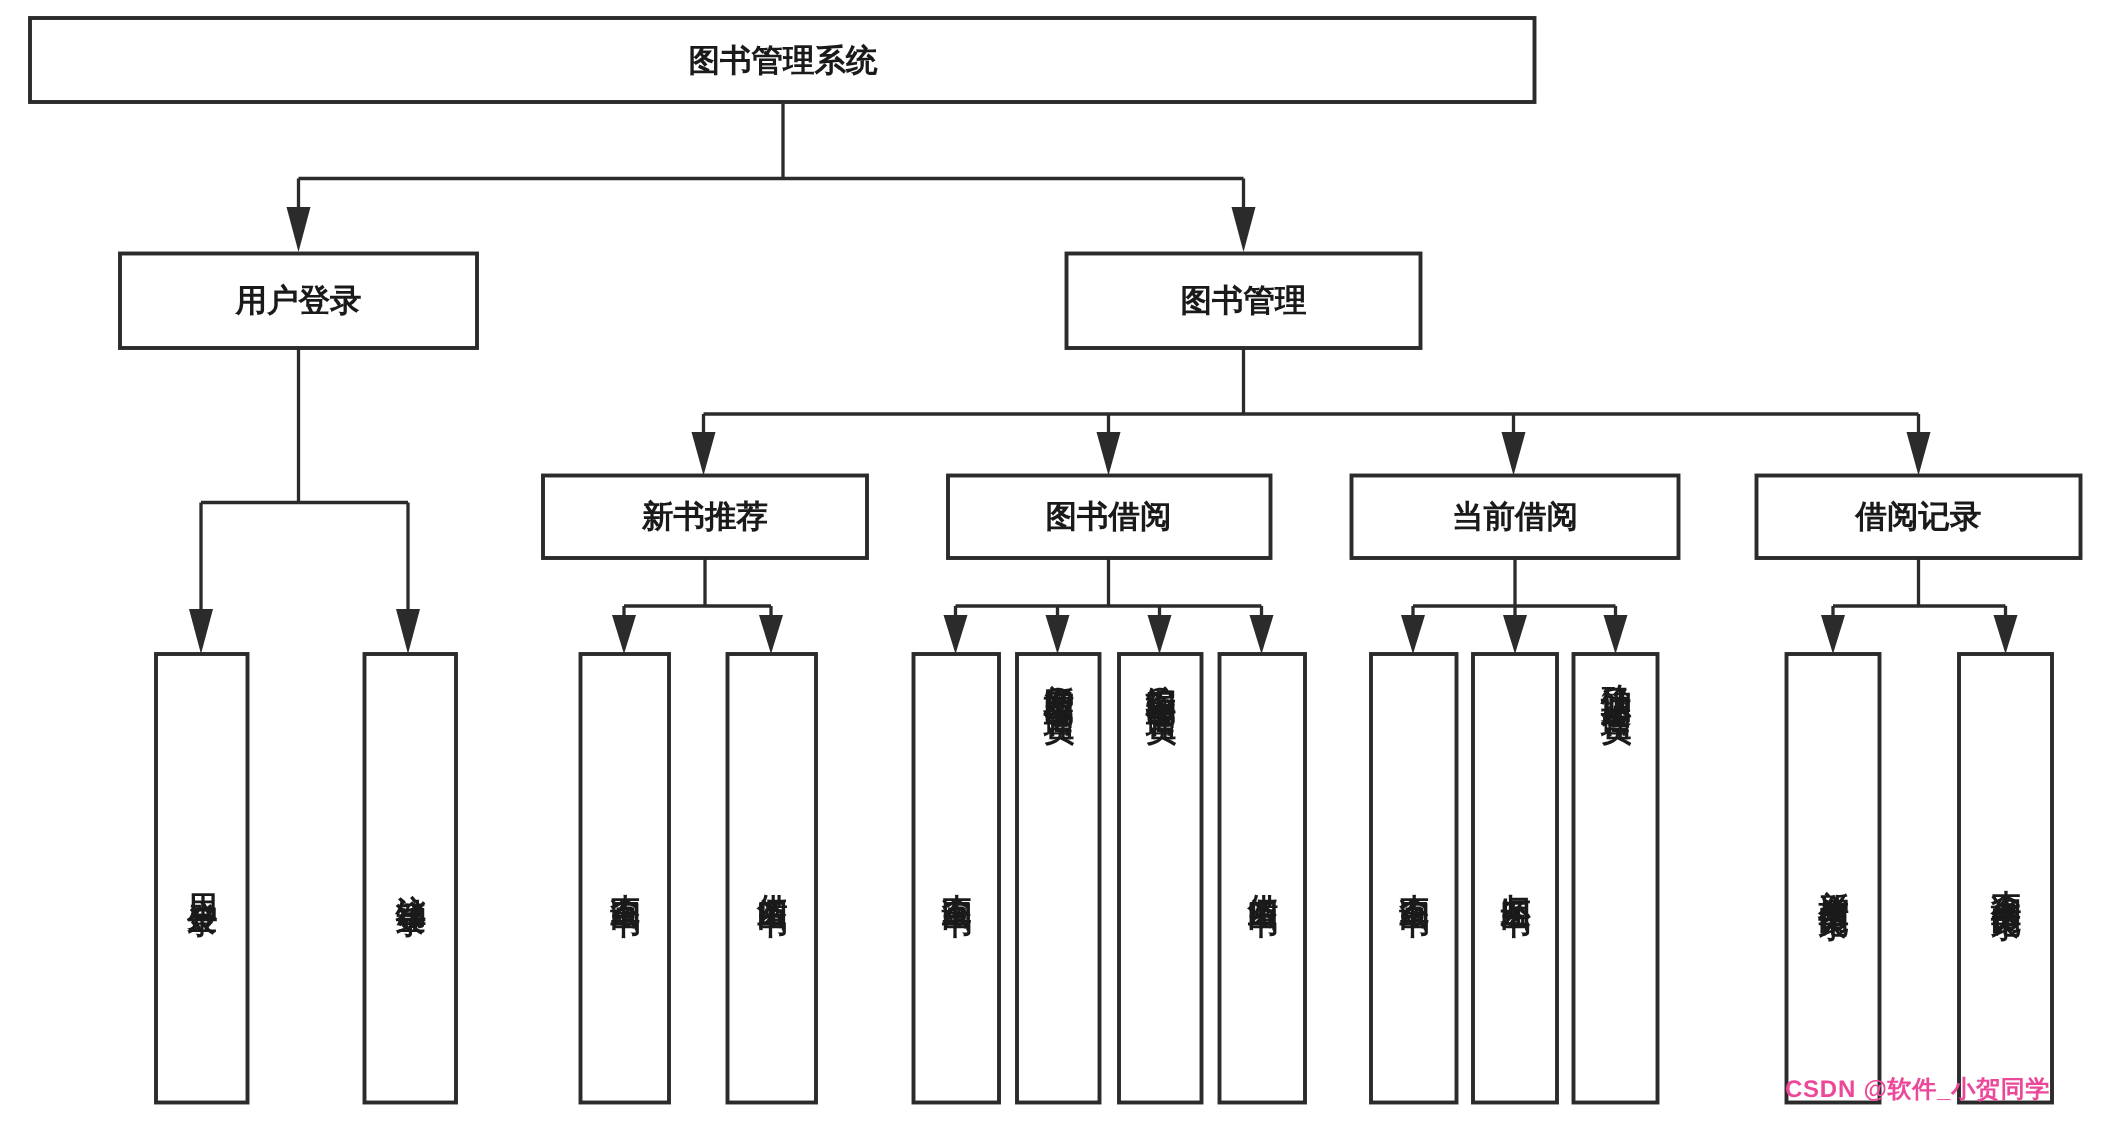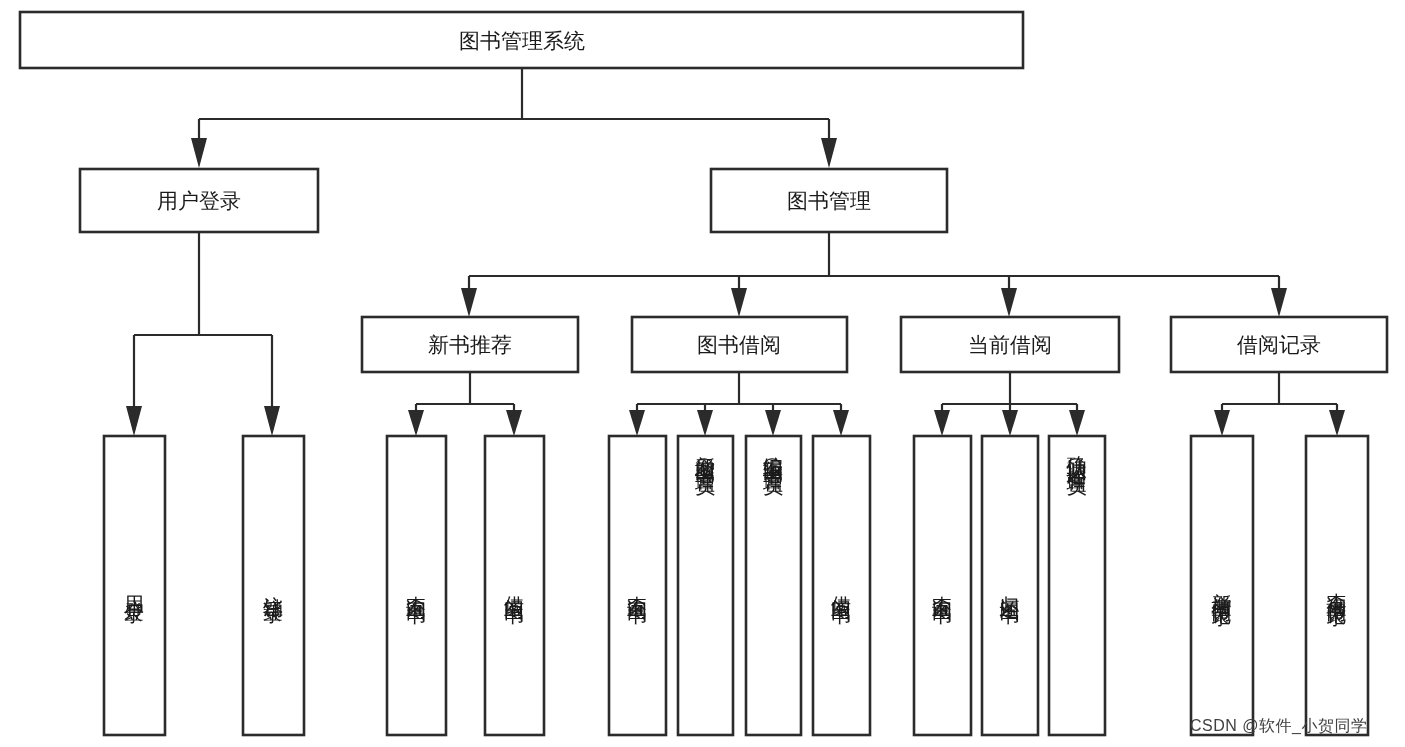--- a/index.html
+++ b/index.html
@@ -11,20 +11,21 @@
     width: 1405px;
     height: 747px;
     font-family: "Liberation Sans", "DejaVu Sans", sans-serif;
     overflow: hidden;
     position: relative;
   }
   #diagram-root {
     position: relative;
     width: 1224px;
     height: 747px;
+    font-weight: bold;
   }
   svg.tree-svg {
     position: absolute;
     top: 0;
     left: 0;
     width: 1405px;
     height: 747px;
   }
   .node-box {
     fill: #ffffff;
@@ -65,21 +66,21 @@
     align-items: center;
     justify-content: center;
     pointer-events: none;
   }
   .watermark {
     position: absolute;
     left: 1190px;
     top: 716px;
     font-family: "Liberation Sans", "DejaVu Sans", sans-serif;
     font-size: 16px;
-    color: #404040;
+    color: #ec4899;
     white-space: nowrap;
     letter-spacing: 0.5px;
   }
 </style>
 </head>
 <body>
 
 <div id="diagram-root">
 
   <svg class="tree-svg" viewBox="0 0 1405 747">

